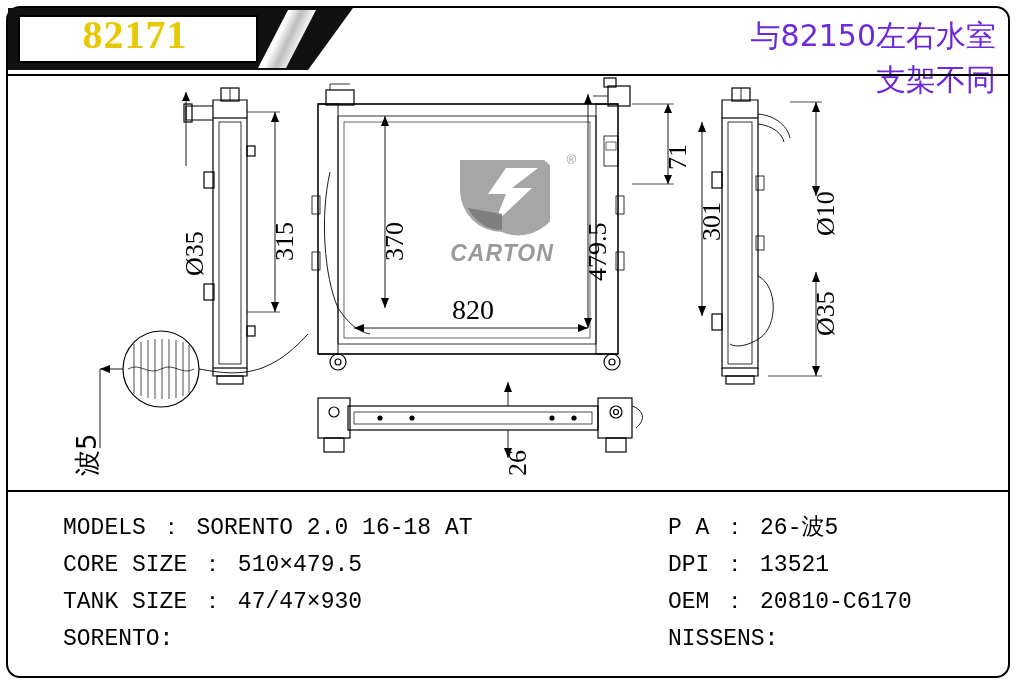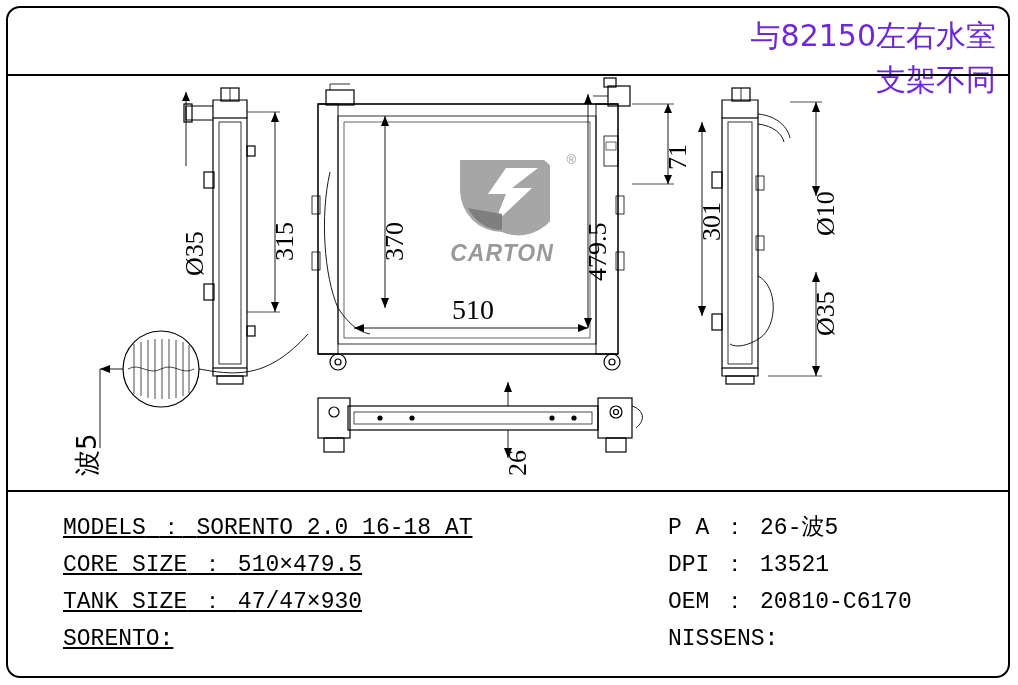--- a/index.html
+++ b/index.html
@@ -29,31 +29,37 @@
   .dimlabel{position:absolute;font-family:"Liberation Serif",serif;font-size:26px;color:#000;white-space:nowrap;}
   .vert{transform-origin:left top;transform:rotate(-90deg);}
 
   .logo{position:absolute;left:404px;top:78px;width:180px;height:120px;text-align:center;}
   .logo-mark{position:relative;width:96px;height:84px;margin:0 auto;}
   .logo-text{font-family:"Liberation Sans",sans-serif;font-weight:bold;font-style:italic;font-size:23px;color:#9a9a9a;letter-spacing:1px;margin-top:2px;}
   .logo-r{position:absolute;right:16px;top:-2px;font-size:13px;color:#9a9a9a;}
 
   
   .specs{position:absolute;left:8px;top:492px;width:1000px;height:184px;}
-  .spec-left{position:absolute;left:55px;top:18px;text-decoration:underline;}
+  .spec-left{position:absolute;left:55px;top:18px;}
   .spec-right{position:absolute;left:660px;top:18px;}
   .spec-row{font-family:"Liberation Mono","DejaVu Sans Mono",monospace;font-size:23px;line-height:37px;color:#000;white-space:nowrap;}
 </style>
 </head>
 <body>
 
 <div id="page">
 
   <div class="frame"></div>
 
+  <div class="part-badge">
+    <div class="badge-black"></div>
+    <div class="badge-shine"></div>
+    <div class="badge-inner"></div>
+    <div class="badge-num">82171</div>
+  </div>
 
   <div class="cn-note">
     <div>与82150左右水室</div>
     <div>支架不同</div>
   </div>
 
   <div class="hdr-line"></div>
   <div class="bot-line"></div>
 
   <div class="draw">
@@ -215,21 +221,21 @@
         </svg>
       </div>
       <div class="logo-r">®</div>
       <div class="logo-text">CARTON</div>
     </div>
 
     <div class="dimlabel vert" style="left:172px;top:200px;">Ø35</div>
     <div class="dimlabel vert" style="left:262px;top:185px;">315</div>
     <div class="dimlabel vert" style="left:372px;top:185px;">370</div>
     <div class="dimlabel vert" style="left:575px;top:205px;">479.5</div>
-    <div class="dimlabel" style="left:444px;top:218px;font-size:28px;">510</div>
+    <div class="dimlabel" style="left:444px;top:218px;font-size:28px;">820</div>
     <div class="dimlabel vert" style="left:655px;top:94px;">71</div>
     <div class="dimlabel vert" style="left:689px;top:165px;">301</div>
     <div class="dimlabel vert" style="left:803px;top:160px;">Ø10</div>
     <div class="dimlabel vert" style="left:803px;top:260px;">Ø35</div>
     <div class="dimlabel vert" style="left:495px;top:400px;">26</div>
     <div class="dimlabel vert" style="left:62px;top:400px;font-family:'DejaVu Sans',sans-serif;">波5</div>
   </div>
 
   <div class="specs">
     <div class="spec-left">

